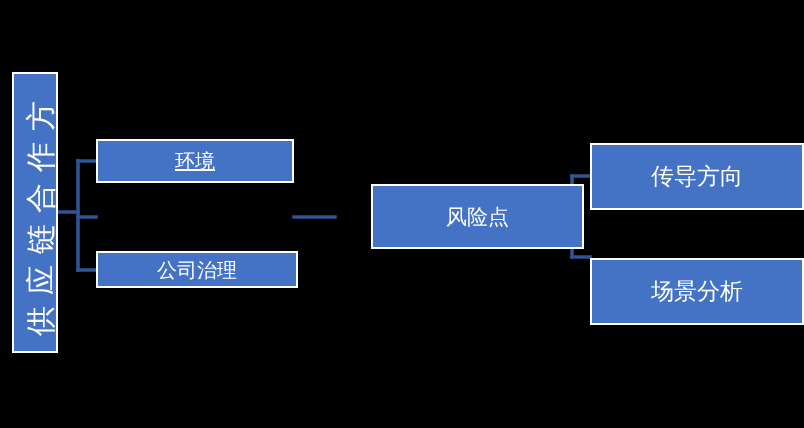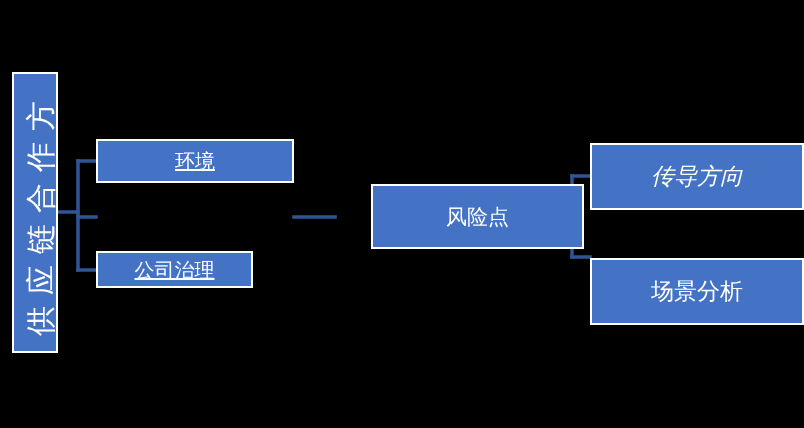--- a/index.html
+++ b/index.html
@@ -43,23 +43,23 @@
   .node-root .vtext {
     white-space: nowrap;
     transform: rotate(-90deg);
     font-size: 30px;
     letter-spacing: 11px;
     
     margin-right: -11px;
   }
   .node-env  { left: 96px;  top: 139px; width: 198px; height: 44px; font-size: 20px; text-decoration: underline; }
   .node-soc  { left: 96px;  top: 195px; width: 198px; height: 44px; font-size: 20px; }
-  .node-gov  { left: 96px;  top: 251px; width: 157px; height: 37px; font-size: 20px; text-decoration: underline; }
+  .node-gov  { left: 96px;  top: 251px; width: 202px; height: 37px; font-size: 20px; }
   .node-risk { left: 335px; top: 184px; width: 213px; height: 65px; font-size: 21px; margin-left: 36px; }
-  .node-dir  { left: 590px; top: 143px; width: 214px; height: 67px; font-size: 23px; font-style: italic; }
+  .node-dir  { left: 590px; top: 143px; width: 214px; height: 67px; font-size: 23px; }
   .node-scn  { left: 590px; top: 224px; width: 214px; height: 67px; font-size: 23px; margin-top: 34px; }
 </style>
 </head>
 <body>
 
 <div class="canvas">
 
   <svg class="connectors" viewBox="0 0 804 428" xmlns="http://www.w3.org/2000/svg">
     <g stroke="#2F5597" stroke-width="3.5" stroke-linecap="square" fill="none">
       <path d="M58 212 H78"></path>

